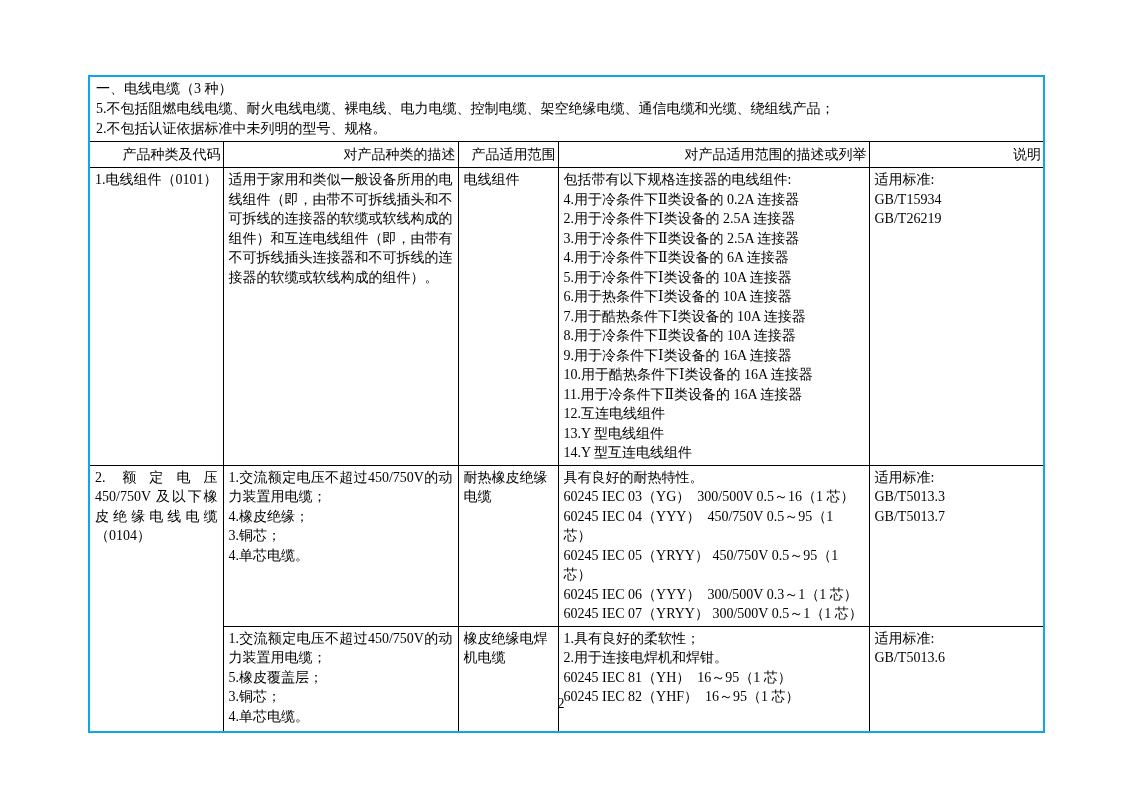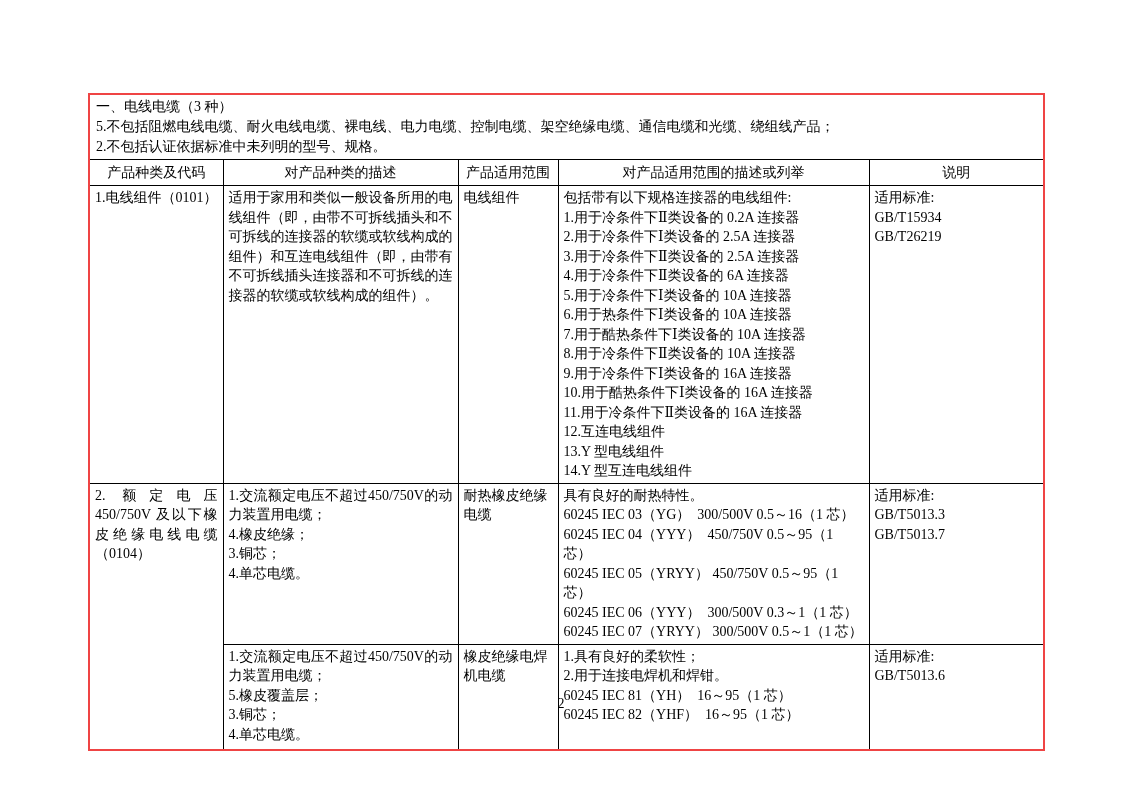--- a/index.html
+++ b/index.html
@@ -14,37 +14,36 @@
     width: 1122px; height: 793px;
     background: #ffffff;
     overflow: hidden;
   }
   table.doc-table {
     position: absolute;
     left: 88px; top: 75px;
     width: 955px;
     border-collapse: collapse;
     table-layout: fixed;
-    border: 2px solid #ef4444;
-    margin-top: 18px;
+    border: 2px solid #0ea5e9;
   }
   table.doc-table td {
     border: 1px solid #000;
     vertical-align: top;
     font-size: 14px;
     line-height: 19.5px;
     padding: 2px 5px 2px 5px;
     overflow: hidden;
   }
   tr.intro-row td {
     line-height: 20px;
     padding: 2px 6px;
   }
   tr.head-row td {
-    text-align: center;
+    text-align: right;
     vertical-align: middle;
     height: 26px;
     padding: 1px 2px;
     line-height: 16px;
   }
   .cjk-justify {
     text-align: justify;
     text-justify: inter-character;
     text-align-last: left;
     font-family: Liberation Serif, serif;
@@ -94,21 +93,21 @@
         <div>1.电线组件（0101）</div>
       </td>
       <td class="cjk-justify">
         <div>适用于家用和类似一般设备所用的电线组件（即，由带不可拆线插头和不可拆线的连接器的软缆或软线构成的组件）和互连电线组件（即，由带有不可拆线插头连接器和不可拆线的连接器的软缆或软线构成的组件）。</div>
       </td>
       <td>
         <div>电线组件</div>
       </td>
       <td>
         <div class="pre">包括带有以下规格连接器的电线组件:</div>
-        <div class="pre">1.用于冷条件下Ⅱ类设备的 0.2A 连接器</div>
+        <div class="pre">4.用于冷条件下Ⅱ类设备的 0.2A 连接器</div>
         <div class="pre">2.用于冷条件下Ⅰ类设备的 2.5A 连接器</div>
         <div class="pre">3.用于冷条件下Ⅱ类设备的 2.5A 连接器</div>
         <div class="pre">4.用于冷条件下Ⅱ类设备的 6A 连接器</div>
         <div class="pre">5.用于冷条件下Ⅰ类设备的 10A 连接器</div>
         <div class="pre">6.用于热条件下Ⅰ类设备的 10A 连接器</div>
         <div class="pre">7.用于酷热条件下Ⅰ类设备的 10A 连接器</div>
         <div class="pre">8.用于冷条件下Ⅱ类设备的 10A 连接器</div>
         <div class="pre">9.用于冷条件下Ⅰ类设备的 16A 连接器</div>
         <div class="pre">10.用于酷热条件下Ⅰ类设备的 16A 连接器</div>
         <div class="pre">11.用于冷条件下Ⅱ类设备的 16A 连接器</div>

